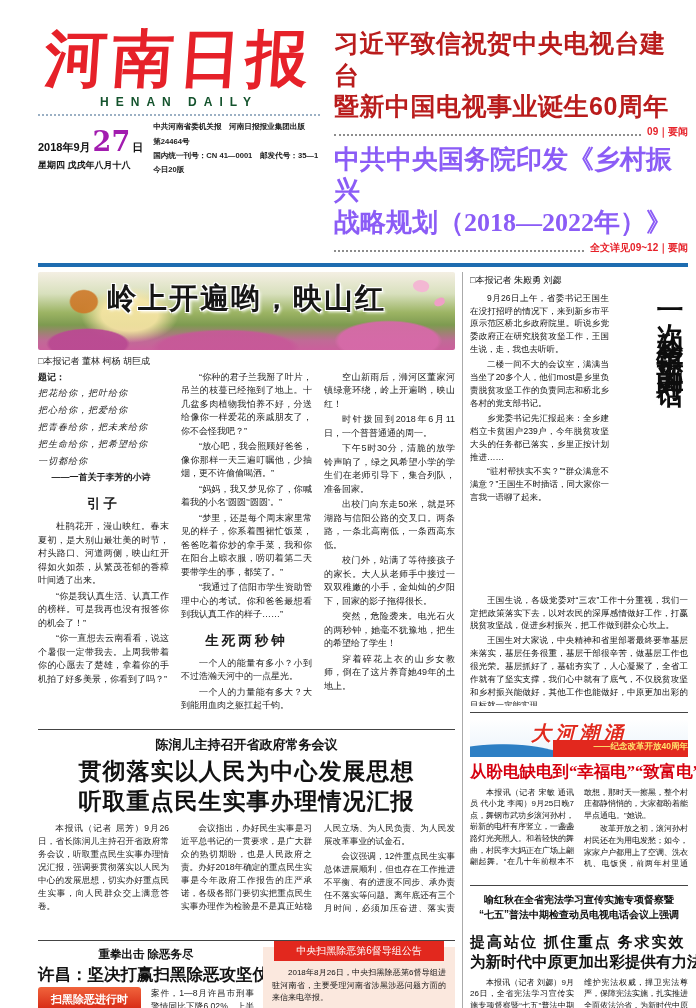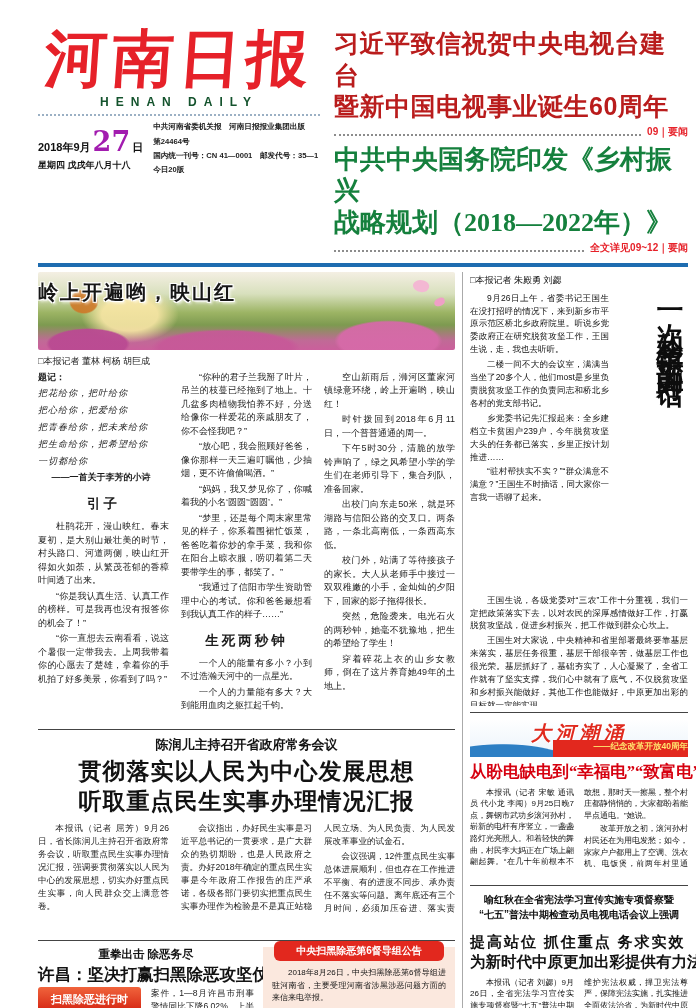--- a/index.html
+++ b/index.html
@@ -16,21 +16,21 @@
   .brand-en { color:#14532d; font-weight:700; font-size:12px; letter-spacing:7px; text-align:center; margin-top:4px; }
   .m-dot { border-top:2px dotted #9bb0c4; margin:5px 0 4px; }
   .date-row { display:flex; gap:10px; align-items:center; }
   .date-main { white-space:nowrap; }
   .date-main .dp,.date-main .ds { font-size:11px; font-weight:700; }
   .date-main .day { font-family:"DejaVu Serif", serif; font-size:27px; font-weight:700; color:#a21caf; padding:0 2px; }
   .date-sub { font-size:9px; font-weight:700; margin-top:2px; }
   .pub-info { font-size:7.6px; font-weight:700; line-height:1.9; color:#222; }
   .top-news { flex:1; padding-top:2px; }
   .hl-sans { font-family:"Liberation Sans", sans-serif; font-weight:900; font-size:25px; line-height:1.26; letter-spacing:0.5px; color:#b91c1c; }
-  .hl-serif { font-family:"Liberation Serif", serif; font-weight:900; font-size:26px; line-height:1.22; color:#15803d; }
+  .hl-serif { font-family:"Liberation Serif", serif; font-weight:900; font-size:26px; line-height:1.22; color:#8b5cf6; }
   .refline { display:flex; align-items:flex-end; margin:2px 0 5px; }
   .refline .dots { flex:1; border-bottom:2px dotted #8c8c8c; margin-bottom:3px; }
   .refline .ref { color:#e62129; font-weight:700; font-size:10px; margin-left:6px; white-space:nowrap; }
   .blue-rule { height:4px; background:#1e6cb0; margin-top:3px; }
 
   
   .main { display:flex; margin-top:5px; }
   .col-left { width:424px; flex:none; padding-right:7px; }
   .col-right { flex:1; border-left:1px solid #aaa; padding-left:7px; min-width:0; }
 
@@ -40,22 +40,22 @@
       radial-gradient(90px 34px at 84% 88%, rgba(214,106,168,.95) 0 55%, transparent 60%),
       radial-gradient(70px 26px at 12% 92%, rgba(186,74,146,.95) 0 55%, transparent 60%),
       radial-gradient(120px 30px at 45% 97%, rgba(199,88,152,.9) 0 55%, transparent 62%),
       radial-gradient(24px 20px at 11% 38%, rgba(206,120,40,.9) 0 55%, transparent 62%),
       radial-gradient(70px 40px at 22% 55%, rgba(255,234,170,.85) 0 40%, transparent 70%),
       linear-gradient(180deg,#f4efe3 0%,#d8e0bd 28%,#9cb464 52%,#7d9a50 68%,#c06a96 88%,#cb5f9c 100%);
   }
   .petal { position:absolute; border-radius:60% 40% 55% 45%; background:#f3b8d3; }
   .petal.p1 { width:16px; height:12px; right:26px; top:8px; transform:rotate(20deg); }
   .petal.p2 { width:11px; height:8px; right:10px; top:26px; transform:rotate(-15deg); background:#ef9fc6; }
-  .photo-headline { position:absolute; left:0; right:0; top:7px; 
-      font-family:"Liberation Serif", serif; font-weight:900; font-size:20px; letter-spacing:2px; color:#161616;
+  .photo-headline { position:absolute; left:0; right:0; top:7px; text-align:center;
+      font-family:"Liberation Serif", serif; font-weight:900; font-size:29px; letter-spacing:2px; color:#161616;
       text-shadow:-1px -1px 0 #fff,1px -1px 0 #fff,-1px 1px 0 #fff,1px 1px 0 #fff,2px 2px 3px rgba(255,255,255,.9); }
   .byline { font-size:9px; color:#222; margin:5px 0 3px; }
   .feature-text { column-count:3; column-gap:12px; font-size:9px; line-height:1.5; text-align:justify;
                   height:352px; overflow:hidden; color:#1c1c1c; }
   .feature-text p, .body-text p { text-indent:2em; margin-bottom:2px; }
   .epigraph-label { font-weight:700; text-indent:0 !important; }
   .poem p { text-indent:0 !important; font-style:italic; letter-spacing:1px; line-height:1.65; }
   .poem-attr { font-weight:700; margin:3px 0 6px; text-indent:1.5em !important; }
   h3.sec { text-align:center; font-family:"Liberation Serif", serif; font-weight:700; font-size:13.5px;
            letter-spacing:3px; margin:9px 0 6px; }
@@ -70,22 +70,22 @@
 
   
   .bottom-band { display:flex; gap:9px; margin-top:4px; }
   .xu { flex:1; min-width:0; }
   .xu-kicker { text-align:center; font-weight:700; font-size:11.5px; margin-bottom:2px; }
   .xu-headline { font-family:"Liberation Serif", serif; font-weight:900; font-size:16.5px; white-space:nowrap; margin-bottom:1px; }
   .xu-body { column-count:2; column-gap:10px; font-size:8px; line-height:1.45; height:100px; overflow:hidden; }
   .badge { background:linear-gradient(#f0643c,#d3200f); color:#fff; font-weight:700; font-size:11px;
            padding:5px 6px; border-radius:3px; text-align:center; margin-bottom:4px; text-indent:0 !important; }
   .notice { width:192px; flex:none; background:#fbe8de; padding:6px 9px 6px; font-size:8px; }
-  .notice-title { background:#e2281e; color:#fff; text-align:center; font-weight:700; font-size:10px;
-                  padding:3px 12px; margin:-12px 2px 6px;border-radius:6px; }
+  .notice-title { background:#e2281e; color:#fff; text-align:center; font-weight:400; font-size:10px;
+                  padding:3px 12px; margin:-12px 2px 6px; }
   .notice-intro { text-indent:2em; text-align:justify; line-height:1.55; margin-bottom:6px; }
 
   
   .ra-byline { font-size:9px; margin:2px 0 5px; }
   .ra-top { display:flex; gap:7px; }
   .ra-text { flex:1; font-size:8.5px; line-height:1.52; text-align:justify; height:298px; overflow:hidden; }
   .ra-text p, .ra-bottom p, .dahe-body p, .yu-body p { text-indent:2em; margin-bottom:2px; }
   .ra-title { width:72px; flex:none; writing-mode:vertical-rl; font-family:"Liberation Serif", serif;
               font-weight:900; font-size:27px; letter-spacing:7px; margin:4px auto 0; text-align:start; color:#0d0d0d; }
   .ra-bottom { font-size:8.5px; line-height:1.52; text-align:justify; margin-top:4px; height:112px; overflow:hidden; }

